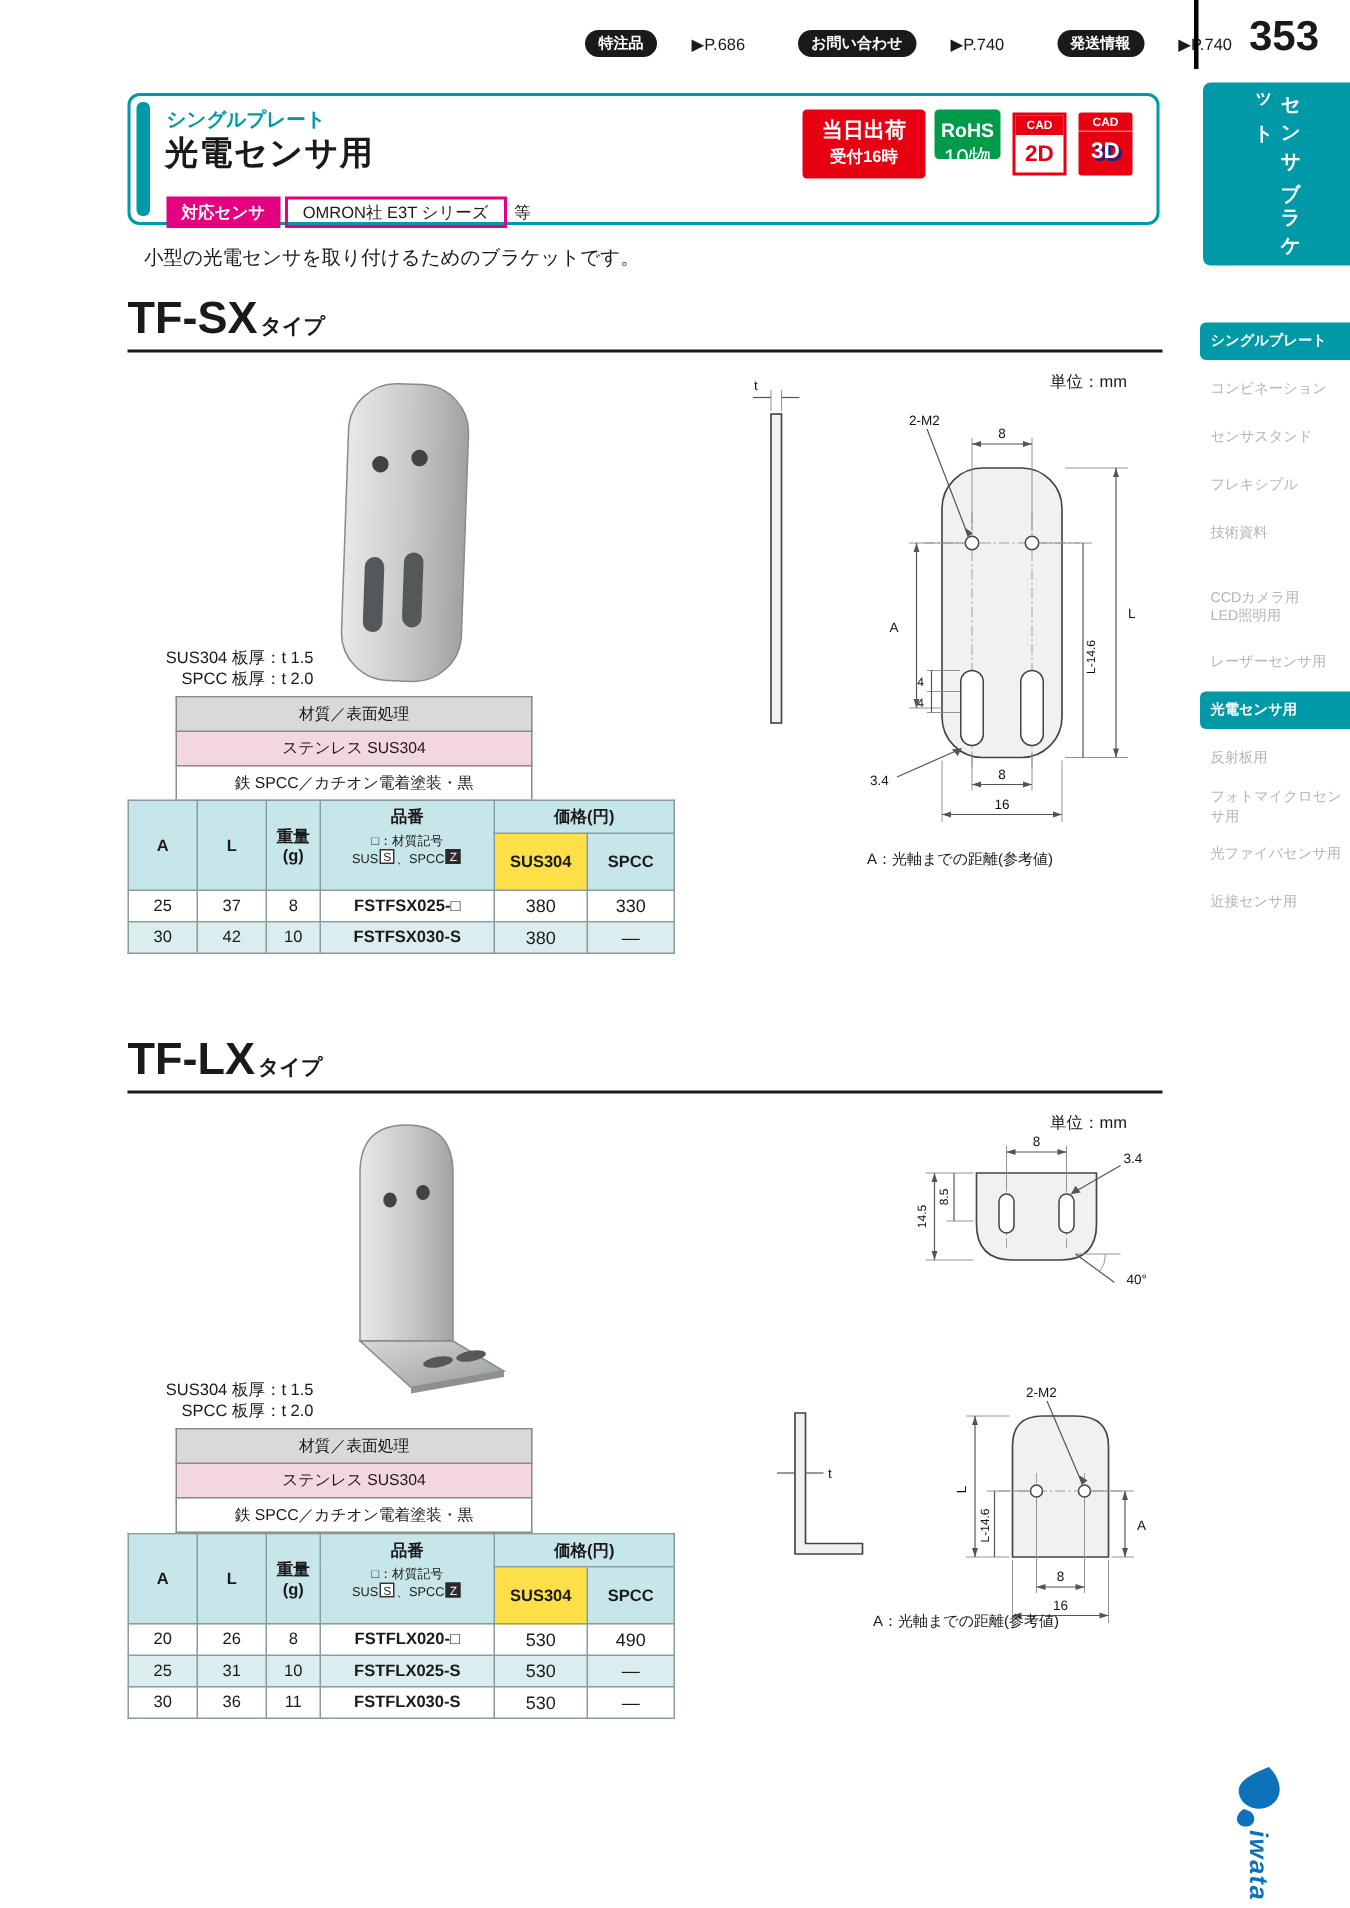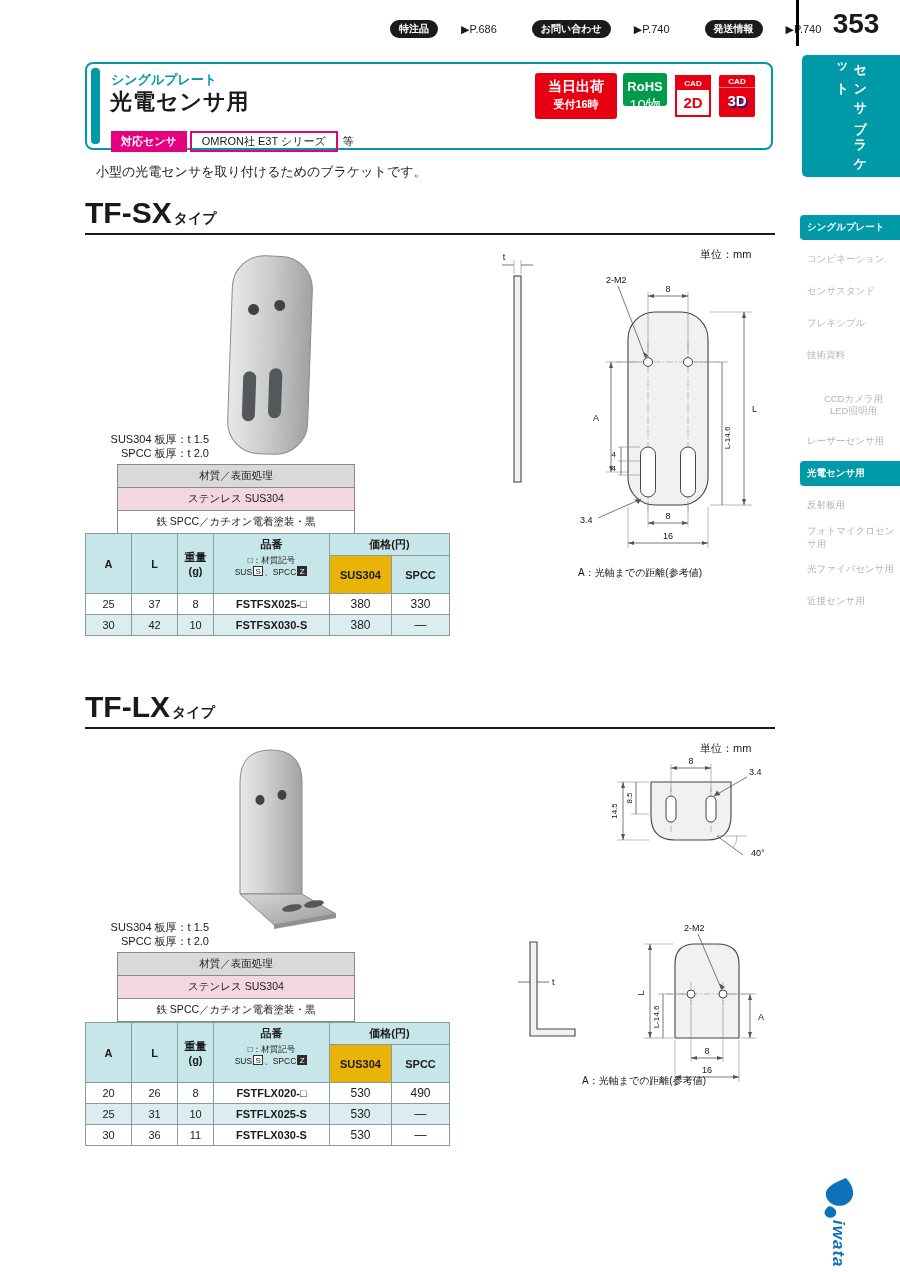--- a/index.html
+++ b/index.html
@@ -18,21 +18,21 @@
   .pgno { position:absolute; left:812px; top:8px; width:88px; text-align:center; font-size:28px; font-weight:bold; }
 
   
   .sidecat { position:absolute; left:802px; top:55px; width:98px; height:122px; background:#0099a7; color:#fff;
              border-radius:5px 0 0 5px; display:flex; align-items:center; justify-content:center; }
   .sidecat span { writing-mode:vertical-rl; font-size:13px; font-weight:bold; letter-spacing:4px; }
   .sidemenu { position:absolute; left:800px; top:215px; width:100px; display:flex; flex-direction:column; gap:7px; }
   .sitem { height:25px; background:#fff; color:#b5b5b5; font-size:9.5px; display:flex; flex-direction:column;
            justify-content:center; padding-left:7px; border-radius:4px 0 0 4px; }
   .sitem.active { background:#0099a7; color:#fff; font-weight:bold; }
-  .sitem.twoline { height:34px; line-height:1.3;align-items:center; }
+  .sitem.twoline { height:34px; line-height:1.3; }
   .sitem.gap { margin-top:13px; }
 
   
   .hdr { position:absolute; left:85px; top:62px; width:688px; height:88px; border:2.5px solid #0099a7; border-radius:8px; background:#fff; }
   .hdr-bar { position:absolute; left:4px; top:4px; bottom:4px; width:9px; background:#0099a7; border-radius:4px; }
   .hdr-sub { position:absolute; left:24px; top:7px; color:#0099a7; font-size:13px; font-weight:bold; }
   .hdr-title { position:absolute; left:23px; top:23px; font-size:22px; font-weight:bold; letter-spacing:1px; }
   .sensor-row { position:absolute; left:24px; top:67px; display:flex; align-items:center; font-size:11px; }
   .s-label { background:#e4007f; color:#fff; font-weight:bold; padding:3px 10px; }
   .s-val { border:2px solid #e4007f; padding:1px 10px; margin-left:3px; }
@@ -64,21 +64,21 @@
   
   .mtable { position:absolute; border-collapse:collapse; font-size:10.5px; width:238px;margin-left:32px; }
   .mtable td { border:1px solid #8a8a8a; text-align:center; padding:4px 2px; }
   .m-h { background:#d9d9d9; }
   .m-pink { background:#f3d7de; }
 
   
   .ptable { position:absolute; border-collapse:collapse; table-layout:fixed; font-size:11px; text-align:center; background:#fff; }
   .ptable th, .ptable td { border:1px solid #8a9b9e; padding:0; }
   .ptable thead th { background:#c7e6ea; font-weight:bold; }
-  .ptable .sus-th { background:#eab308; }
+  .ptable .sus-th { background:#fde047; }
   .ptable .pn-th { vertical-align:top; padding-top:3px; }
   .pn-title { font-size:11px; font-weight:bold; margin-bottom:3px; }
   .pn-note { font-size:8.5px; font-weight:normal; line-height:1.3; }
   .codebox { display:inline-block; border:1px solid #333; min-width:10px; height:10px; line-height:10px;
              font-size:8px; text-align:center; margin:0 1px; vertical-align:1px; background:#fff; }
   .codebox.dark { background:#2b2b2b; color:#fff; border-color:#2b2b2b; }
   .ptable tbody tr { height:21px; }
   .ptable tbody tr.alt td { background:#dcedf0; }
   .ptable td.pn { font-weight:bold; }
   .ptable td.price { font-weight:normal; font-size:12px; }

